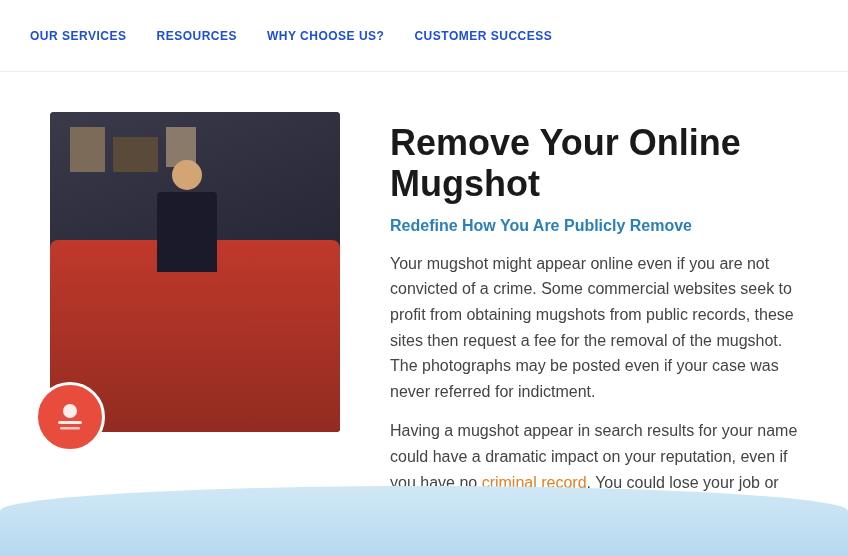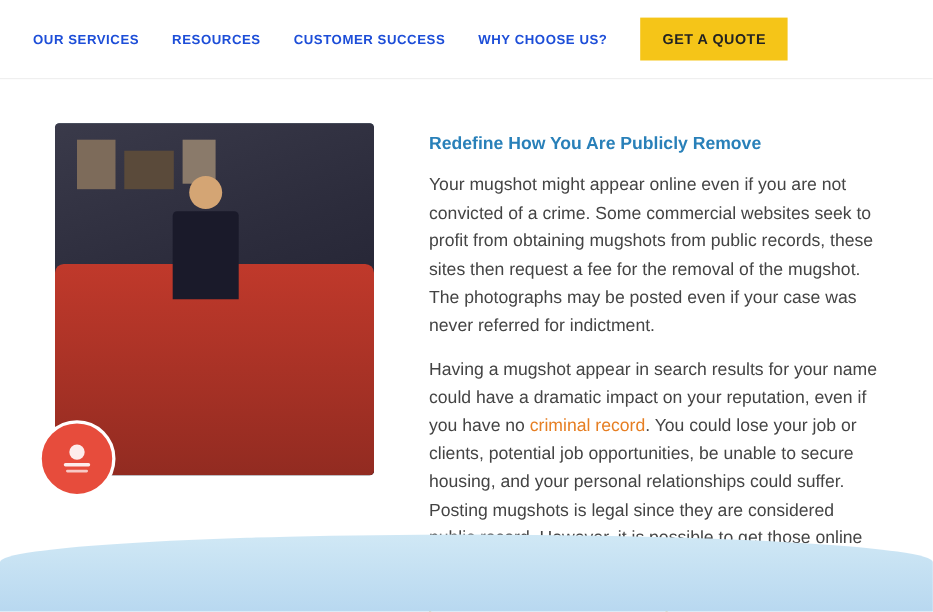--- a/index.html
+++ b/index.html
@@ -207,23 +207,22 @@
     }
   </style>
 </head>
 <body>
 
 <header class="header">
 
   <nav class="nav">
     <span class="nav-item">OUR SERVICES</span>
     <span class="nav-item">RESOURCES</span>
+    <span class="nav-item">WHY CHOOSE US?</span>
     <span class="nav-item">CUSTOMER SUCCESS</span>
-    <span class="nav-item">WHY CHOOSE US?</span>
-    <button class="btn-quote">GET A QUOTE</button>
   </nav>
 </header>
 
 <div class="main">
 
   <div class="image-section">
     <div class="hero-image">
       <div class="hero-image-bg">
 
         <div class="wall-art">
@@ -245,20 +244,24 @@
       <svg class="avatar-icon-svg" viewBox="0 0 40 40" fill="none">
 
         <circle cx="20" cy="14" r="7" fill="white" opacity="0.9"></circle>
         <rect x="8" y="24" width="24" height="3" rx="1.5" fill="white" opacity="0.9"></rect>
         <rect x="10" y="30" width="20" height="2.5" rx="1.25" fill="white" opacity="0.7"></rect>
       </svg>
     </div>
   </div>
 
   <div class="content-section">
+    <h1 class="main-title">
+      <span>Remove Your Online</span><br>
+      <span>Mugshot</span>
+    </h1>
     <p class="subtitle">Redefine How You Are Publicly Remove</p>
 
     <p class="body-text">Your mugshot might appear online even if you are not convicted of a crime. Some commercial websites seek to profit from obtaining mugshots from public records, these sites then request a fee for the removal of the mugshot. The photographs may be posted even if your case was never referred for indictment.</p>
 
     <p class="body-text">
       <span>Having a mugshot appear in search results for your name could have a dramatic impact on your reputation, even if you have no </span><a class="link-text" href="#">criminal record</a><span>. You could lose your job or clients, potential job opportunities, be unable to secure housing, and your personal relationships could suffer. Posting mugshots is legal since they are considered public record. However, it is possible to get those online mugshots removed.</span>
     </p>
 
     <button class="cta-button">Call For A Free Quote</button>
   </div>

